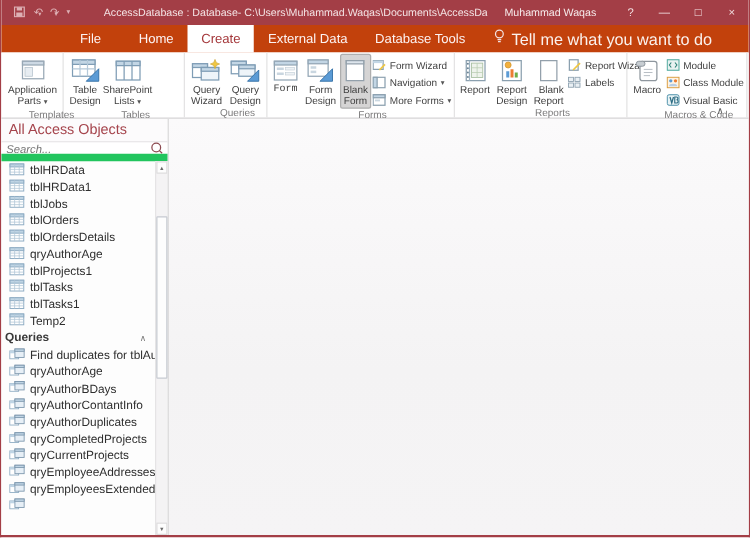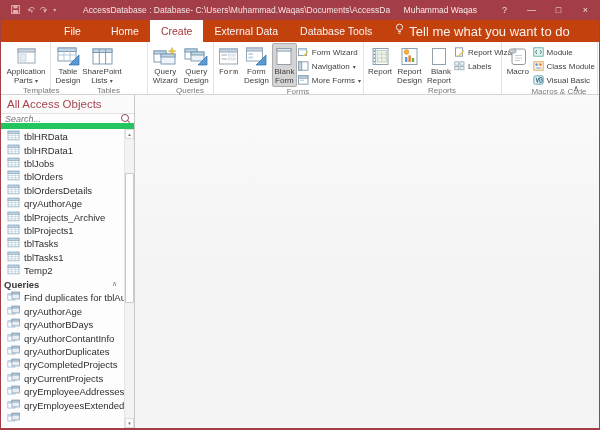--- a/index.html
+++ b/index.html
@@ -420,28 +420,20 @@
                   <path d="M5.7 1.5v11M10.4 1.5v11M1 7h14M1 9.8h14" stroke="#b3c8d8" fill="none" stroke-width=".8"></path>
                 </svg></span>
               <span>qryAuthorAge</span>
             </div>
             <div class="nav-row">
               <span><svg width="13" height="11" viewBox="0 0 16 14">
                   <rect x="1" y="1.5" width="14" height="11" fill="#fff" stroke="#8fadc4"></rect>
                   <rect x="1" y="1.5" width="14" height="3" fill="#bfd4e4" stroke="#8fadc4"></rect>
                   <path d="M5.7 1.5v11M10.4 1.5v11M1 7h14M1 9.8h14" stroke="#b3c8d8" fill="none" stroke-width=".8"></path>
                 </svg></span>
-              <span>tblProjects_Archive</span>
-            </div>
-            <div class="nav-row">
-              <span><svg width="13" height="11" viewBox="0 0 16 14">
-                  <rect x="1" y="1.5" width="14" height="11" fill="#fff" stroke="#8fadc4"></rect>
-                  <rect x="1" y="1.5" width="14" height="3" fill="#bfd4e4" stroke="#8fadc4"></rect>
-                  <path d="M5.7 1.5v11M10.4 1.5v11M1 7h14M1 9.8h14" stroke="#b3c8d8" fill="none" stroke-width=".8"></path>
-                </svg></span>
               <span>tblProjects1</span>
             </div>
             <div class="nav-row">
               <span><svg width="13" height="11" viewBox="0 0 16 14">
                   <rect x="1" y="1.5" width="14" height="11" fill="#fff" stroke="#8fadc4"></rect>
                   <rect x="1" y="1.5" width="14" height="3" fill="#bfd4e4" stroke="#8fadc4"></rect>
                   <path d="M5.7 1.5v11M10.4 1.5v11M1 7h14M1 9.8h14" stroke="#b3c8d8" fill="none" stroke-width=".8"></path>
                 </svg></span>
               <span>tblTasks</span>
             </div>

